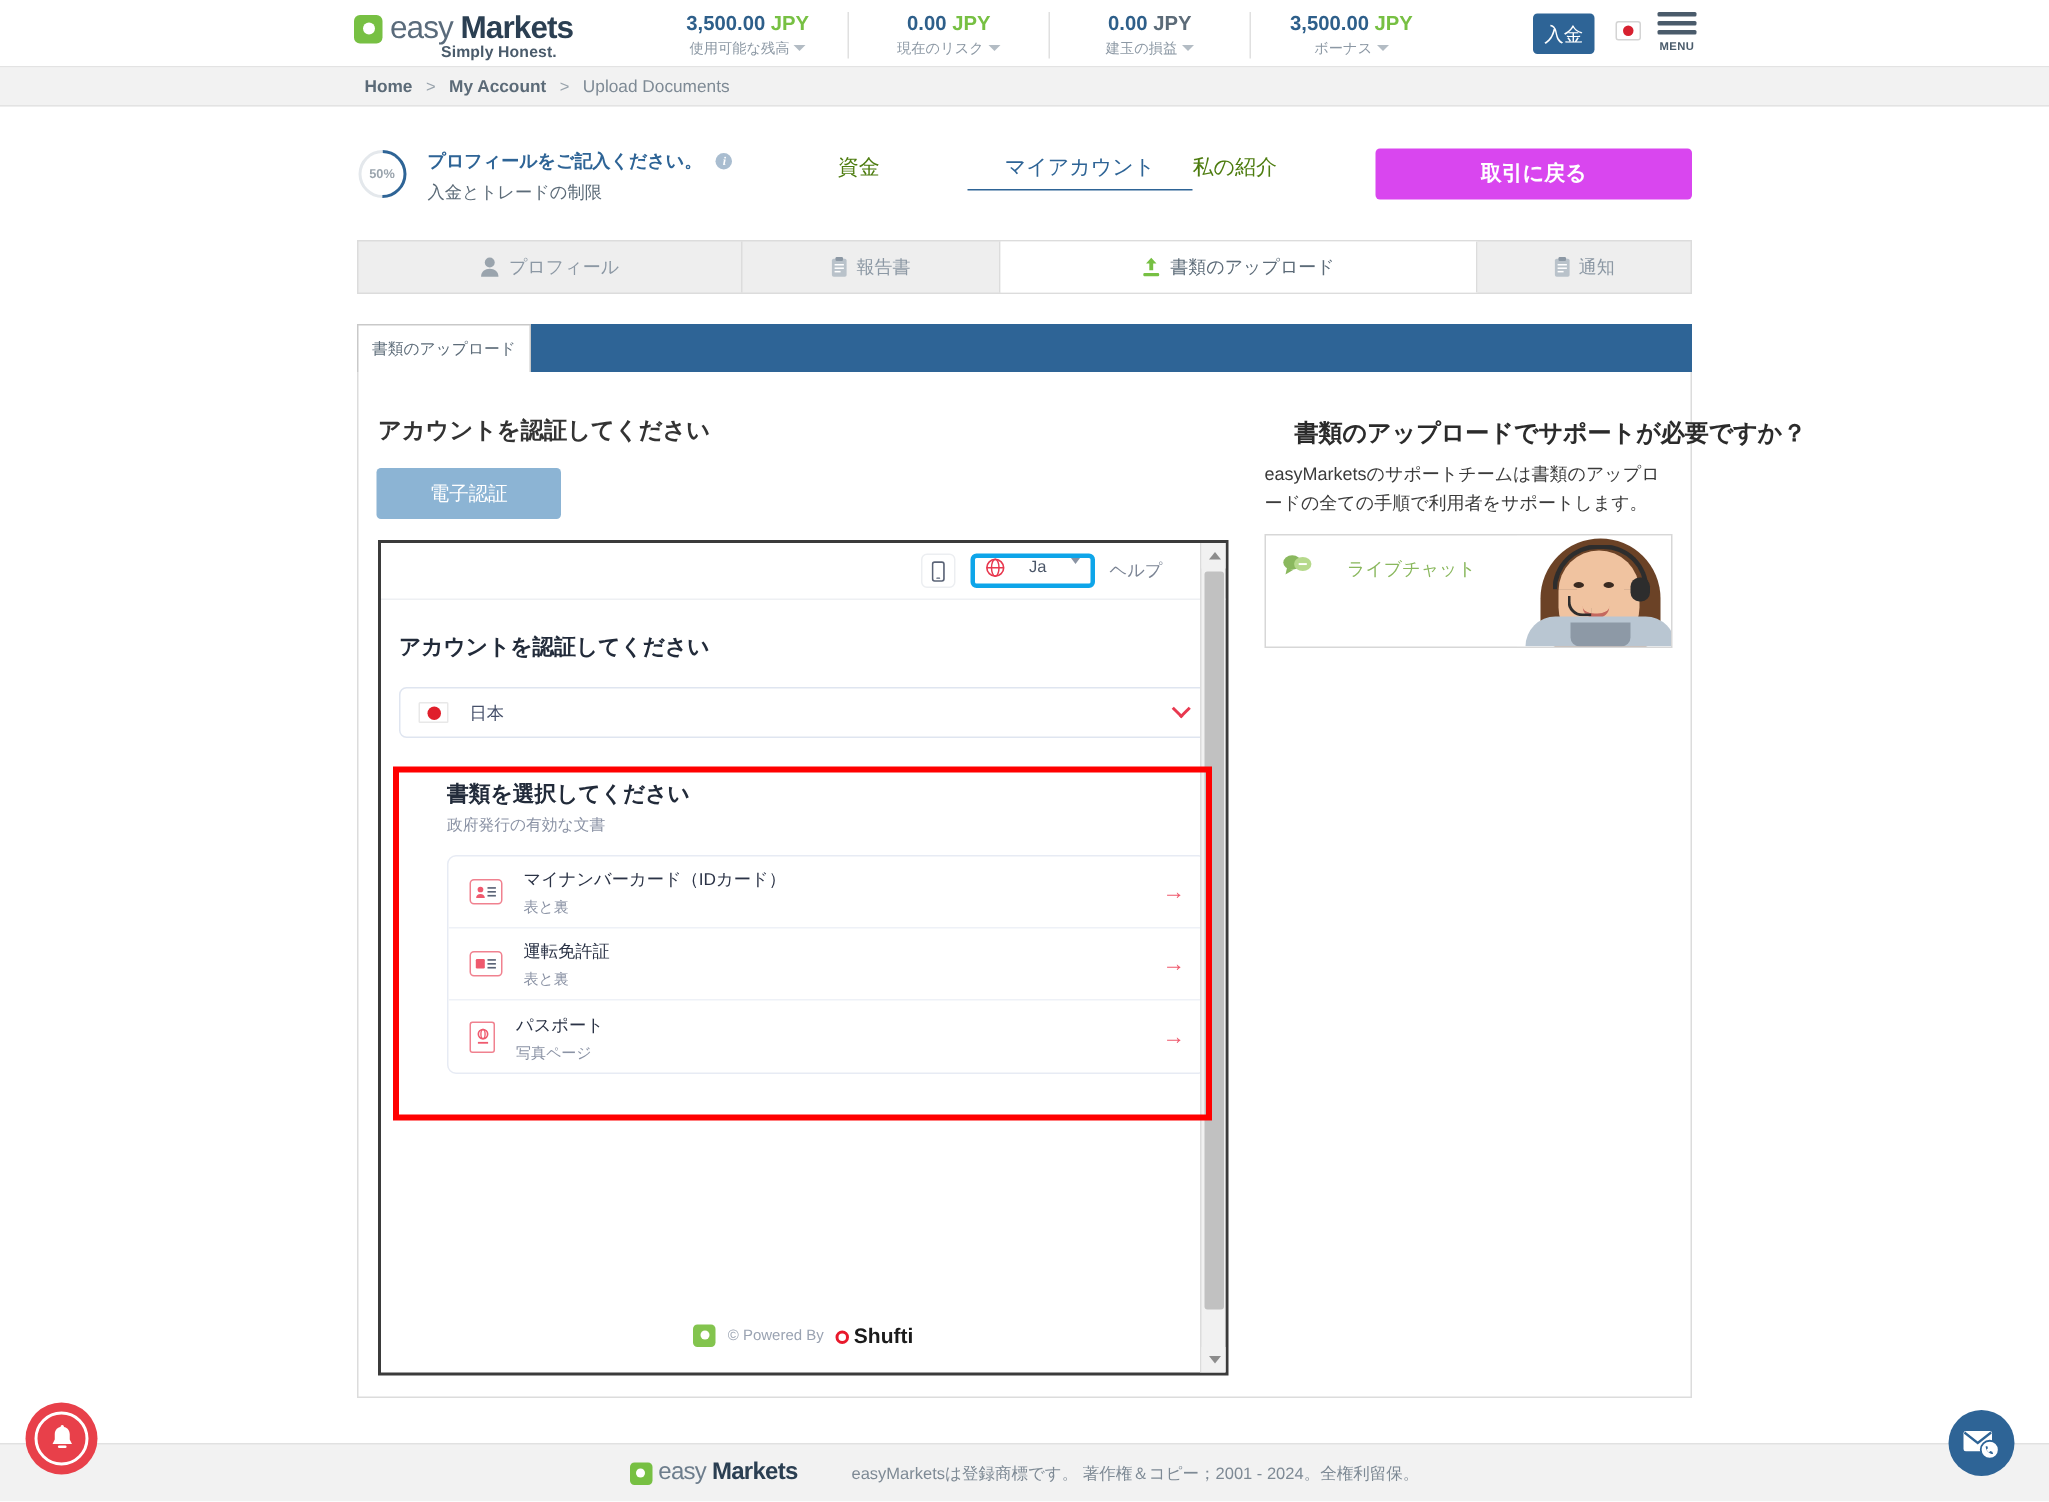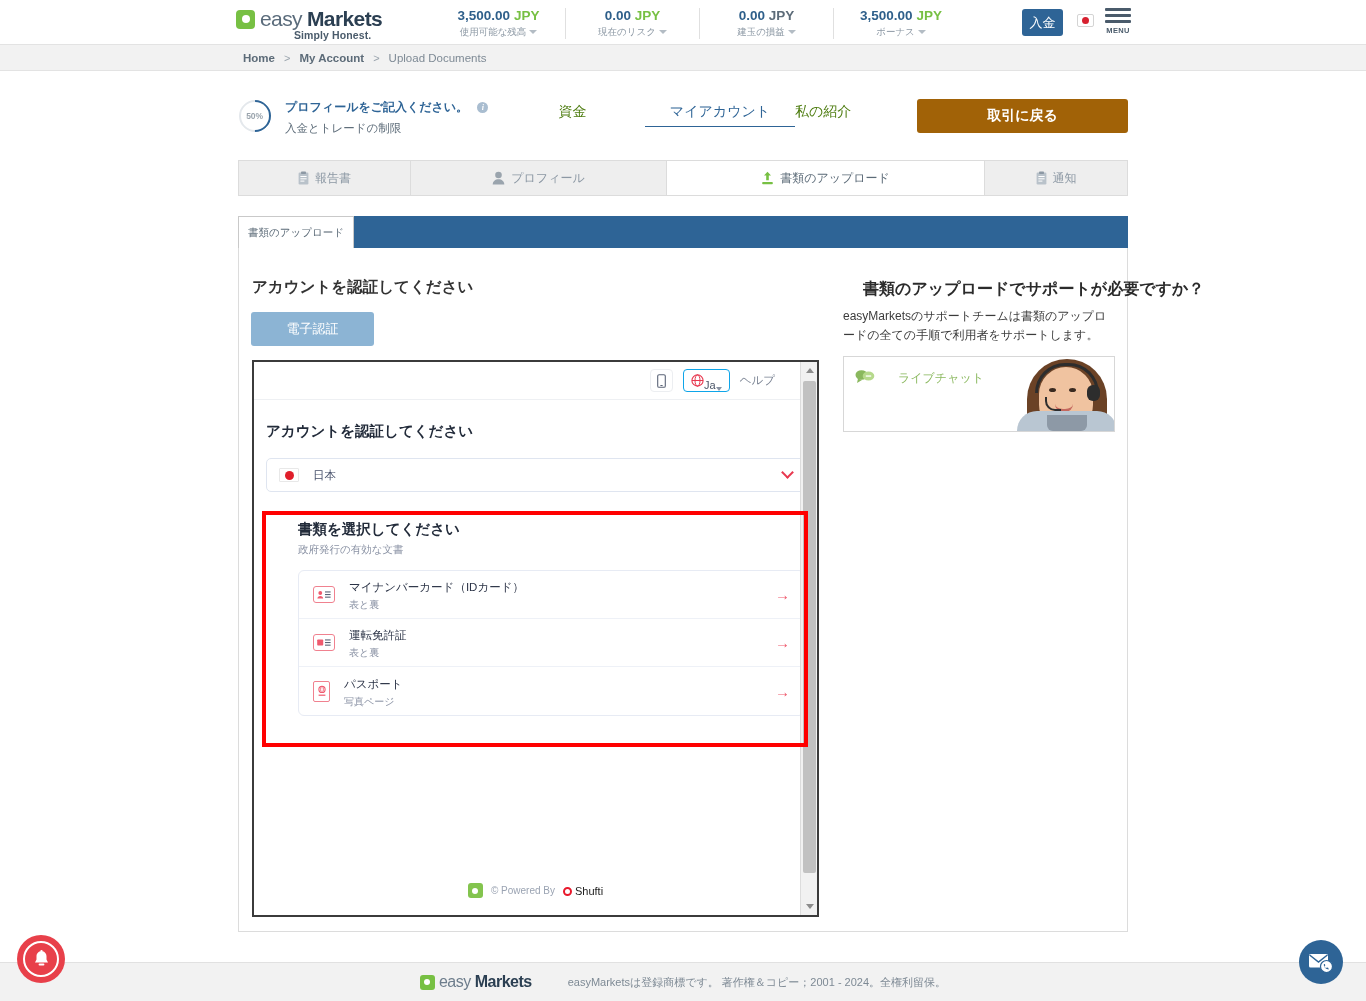--- a/index.html
+++ b/index.html
@@ -112,21 +112,21 @@
   .navtab {
     font-size: 14px; color: #4d7c0f; cursor: pointer;
     padding: 0 0 5px 0; margin-right: 0;
   }
   .navtab.t1 { width: 145px; text-align: center; }
   .navtab.t2 { width: 150px; text-align: center; color: #2e6496; border-bottom: 1.5px solid #2e6496; }
   .navtab.t3 { width: 145px; text-align: left; }
 
   .back-btn {
     position: absolute; left: 917px; top: 99px;
-    width: 211px; height: 34px; background: #a16207;
+    width: 211px; height: 34px; background: #d946ef;
     color: #fff; font-size: 14px; font-weight: bold;
     border: none; border-radius: 3px; cursor: pointer;
   }
 
   
   .tabstrip {
     position: absolute; left: 238px; top: 160px;
     width: 890px; height: 36px;
     border: 1px solid #dcdcdc; background: #eeeeee;
     display: flex;
@@ -185,22 +185,22 @@
   .ifr-top {
     height: 38px; border-bottom: 1px solid #eef0f3;
     display: flex; align-items: center; justify-content: flex-end;
     padding-right: 42px; gap: 10px;
   }
   .ifr-phone {
     width: 23px; height: 23px; border: 1px solid #eceef1; border-radius: 4px;
     display: flex; align-items: center; justify-content: center; cursor: pointer;
   }
   .ifr-lang {
-    height: 23px; border: 1px solid #0ea5e9; border-radius: 4px;
-    display: flex; align-items: flex-end; gap: 0; padding: 0 7px; cursor: pointer;
+    height: 23px; border: 3px solid #0ea5e9; border-radius: 4px;
+    display: flex; align-items: flex-start; gap: 16px; padding: 0 7px; cursor: pointer;
   }
   .ifr-lang-t { font-size: 11px; color: #4b5668; }
   .cv-sm {
     width: 0; height: 0;
     border-left: 3.5px solid transparent; border-right: 3.5px solid transparent;
     border-top: 4px solid #8a93a3;
   }
   .ifr-help { font-size: 11.5px; color: #7b8494; cursor: pointer; }
 
   .ifr-body { position: relative; padding: 22px 0 0 0; }
@@ -258,21 +258,21 @@
   .ifr-foot {
     position: absolute; left: 0; bottom: 17px; width: 100%;
     display: flex; align-items: center; justify-content: center; gap: 8px;
   }
   .foot-sq {
     width: 15px; height: 15px; border-radius: 3px; background: #83c44e;
     display: flex; align-items: center; justify-content: center;
   }
   .foot-sq::after { content: ""; width: 6px; height: 6px; border-radius: 50%; background: #fff; }
   .foot-pb { font-size: 10px; color: #9aa3b2; }
-  .foot-shufti { font-size: 11px; color: #1b1b1b; font-weight: normal; }
+  .foot-shufti { font-size: 14px; color: #1b1b1b; font-weight: bold; }
   .shufti-o {
     display: inline-block; width: 9px; height: 9px; border-radius: 50%;
     border: 2.3px solid #e8192c; margin-right: 3px; vertical-align: -1px;
   }
 
   
   .ifr-sb {
     position: absolute; right: 0; top: 0; width: 17px; height: 100%;
     background: #f1f1f1; border-left: 1px solid #dcdcdc;
   }
@@ -471,40 +471,40 @@
 </div>
 
 <div class="navtabs">
   <div class="navtab t1">資金</div>
   <div class="navtab t2">マイアカウント</div>
   <div class="navtab t3">私の紹介</div>
 </div>
 <button class="back-btn">取引に戻る</button>
 
 <div class="tabstrip">
+  <div class="tbitem w1">
+    <span class="tb-ic">
+      <svg width="13" height="14" viewBox="0 0 13 14">
+          <circle cx="6.5" cy="4" r="3.3" fill="#9aa4ad"></circle>
+          <path d="M0.7 13.5c0-3.3 2.6-5.3 5.8-5.3s5.8 2 5.8 5.3z" fill="#9aa4ad"></path>
+        </svg>
+    </span>
+    <span>プロフィール</span>
+  </div>
   <div class="tbitem w2">
     <span class="tb-ic">
       <svg width="11" height="14" viewBox="0 0 11 14">
           <rect x="0.6" y="1.5" width="9.8" height="12" rx="1.2" fill="#b9c2ca"></rect>
           <rect x="3" y="0.4" width="5" height="2.6" rx="0.8" fill="#8c98a4"></rect>
           <rect x="2.4" y="5" width="6.2" height="1" fill="#fff"></rect>
           <rect x="2.4" y="7.3" width="6.2" height="1" fill="#fff"></rect>
           <rect x="2.4" y="9.6" width="4" height="1" fill="#fff"></rect>
         </svg>
     </span>
     <span>報告書</span>
-  </div>
-  <div class="tbitem w1">
-    <span class="tb-ic">
-      <svg width="13" height="14" viewBox="0 0 13 14">
-          <circle cx="6.5" cy="4" r="3.3" fill="#9aa4ad"></circle>
-          <path d="M0.7 13.5c0-3.3 2.6-5.3 5.8-5.3s5.8 2 5.8 5.3z" fill="#9aa4ad"></path>
-        </svg>
-    </span>
-    <span>プロフィール</span>
   </div>
   <div class="tbitem w3">
     <span class="tb-ic">
       <svg width="13" height="14" viewBox="0 0 13 14">
           <path d="M6.5 0.8 L10 4.6 H7.8 V9.2 H5.2 V4.6 H3 Z" fill="#77c043"></path>
           <rect x="1.2" y="11" width="10.6" height="2.2" rx="0.8" fill="#77c043"></rect>
         </svg>
     </span>
     <span>書類のアップロード</span>
   </div>

